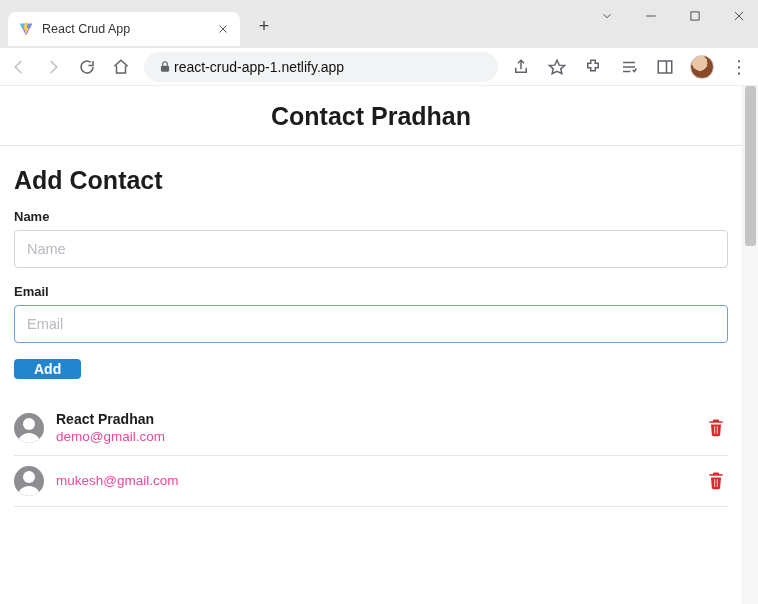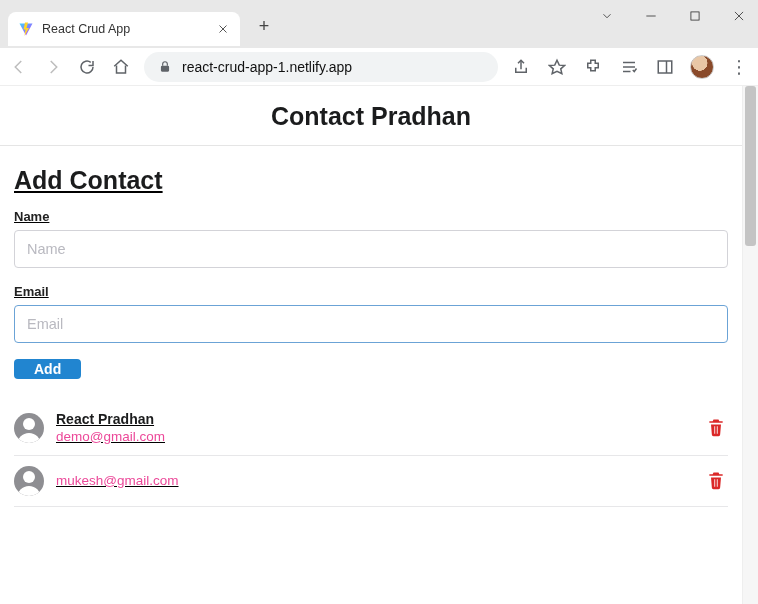--- a/index.html
+++ b/index.html
@@ -16,40 +16,40 @@
   .tab { background: #fff; height: 34px; width: 232px; border-radius: 8px 8px 0 0; display: flex; align-items: center; padding: 0 10px; gap: 8px; font-size: 12.5px; color: #333; position: relative; }
   .tab .favicon { width: 16px; height: 16px; }
   .tab .tab-title { flex: 1; overflow: hidden; white-space: nowrap; text-overflow: ellipsis; }
   .tab .tab-close { width: 14px; height: 14px; display:flex; align-items:center; justify-content:center; color:#555; }
   .new-tab { width: 28px; height: 28px; display:flex; align-items:center; justify-content:center; color:#444; font-size:18px; margin-left:6px; margin-bottom:3px; }
 
   .toolbar { background: #fff; height: 38px; display: flex; align-items: center; padding: 0 8px; gap: 12px; border-bottom: 1px solid #eee; }
   .tb-btn { width: 22px; height: 22px; display:flex; align-items:center; justify-content:center; color:#5f6368; }
   .tb-btn.disabled { color:#bdbdbd; }
   .tb-btn svg { width:18px; height:18px; stroke:currentColor; stroke-width:2; fill:none; }
-  .omni { flex:1; display:flex; align-items:center; gap:10px; background:#f1f3f4; border-radius:20px; height:30px; padding:0 14px; font-size:14px; color:#333; }
+  .omni { flex:1; display:flex; align-items:center; gap:2px; background:#f1f3f4; border-radius:20px; height:30px; padding:0 14px; font-size:14px; color:#333; }
   .omni .lock { width:14px; height:14px; color:#5f6368; }
   .omni-text { flex:1; white-space:nowrap; overflow:hidden; text-overflow:ellipsis; }
   .omni .domain-part { color:#5f6368; }
   .omni .host-part { color:#111; }
   .right-icons { display:flex; align-items:center; gap:14px; }
   .right-icons .tb-btn { color:#5f6368; }
   .avatar { width:24px; height:24px; border-radius:50%; background: radial-gradient(circle at 40% 32%, #e9c7a6 0 38%, transparent 39%), linear-gradient(#8a4a2a,#8a4a2a); border:1px solid #ccc; }
   .kebab { font-size:18px; color:#5f6368; }
 
   
   .viewport-wrap { display:flex; height: calc(604px - 86px); background:#fff; }
   .viewport { flex:1; overflow-y:auto; }
   .scroll-gutter { width:16px; background:#f6f6f6; border-left:1px solid #eee; position:relative; }
   .scroll-thumb { position:absolute; top:0; left:2px; right:2px; height:160px; background:#c4c4c4; border-radius:3px; }
 
   .page-header { text-align:center; padding:16px 0 14px; border-bottom:1px solid #e5e5e5; }
   .page-header h1 { font-size:25px; font-weight:700; color:#1b1c1d; }
 
-  .container { padding: 14px 14px 0 14px; text-decoration: underline; }
+  .container { padding: 14px 14px 0 14px; }
   .section-title { font-size:25px; font-weight:700; color:#1b1c1d; margin: 6px 0 14px 0; }
 
   .field-label { font-size:13px; font-weight:700; color:#222; margin-bottom:6px; display:block; }
   .field { margin-bottom:16px; }
   .input { width:100%; height:38px; border:1px solid #d3d3d8; border-radius:4px; padding:0 12px; font-size:14.5px; color:#444; outline:none; }
   .input::placeholder { color:#b9b9c0; }
   .input.focused { border-color:#6ba3d6; }
 
   .btn-primary { background:#2185d0; color:#fff; border:none; border-radius:4px; height:20px; padding:0 20px; font-size:14px; font-weight:600; cursor:pointer; }
 

